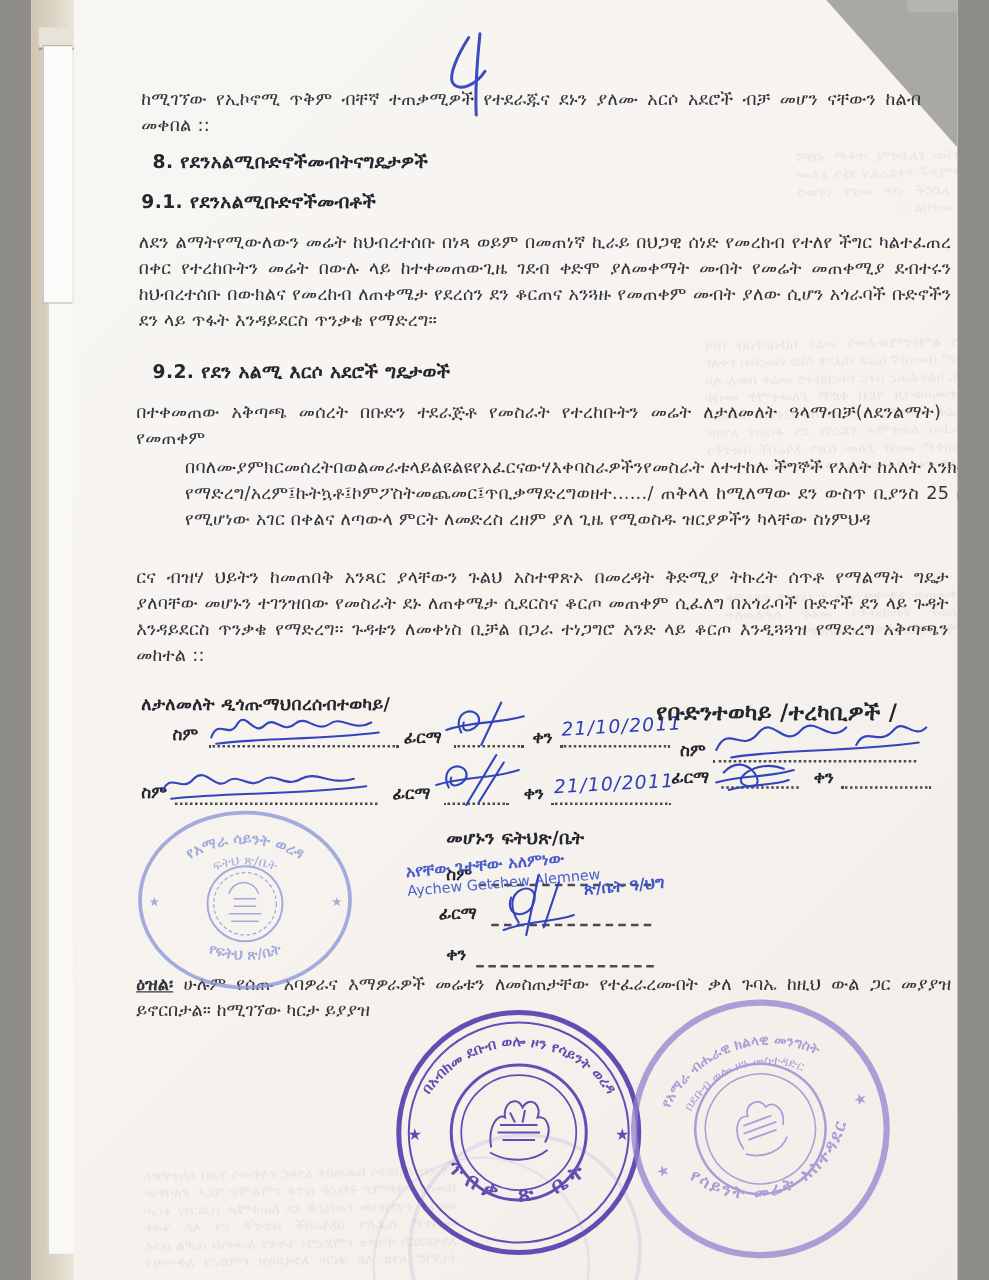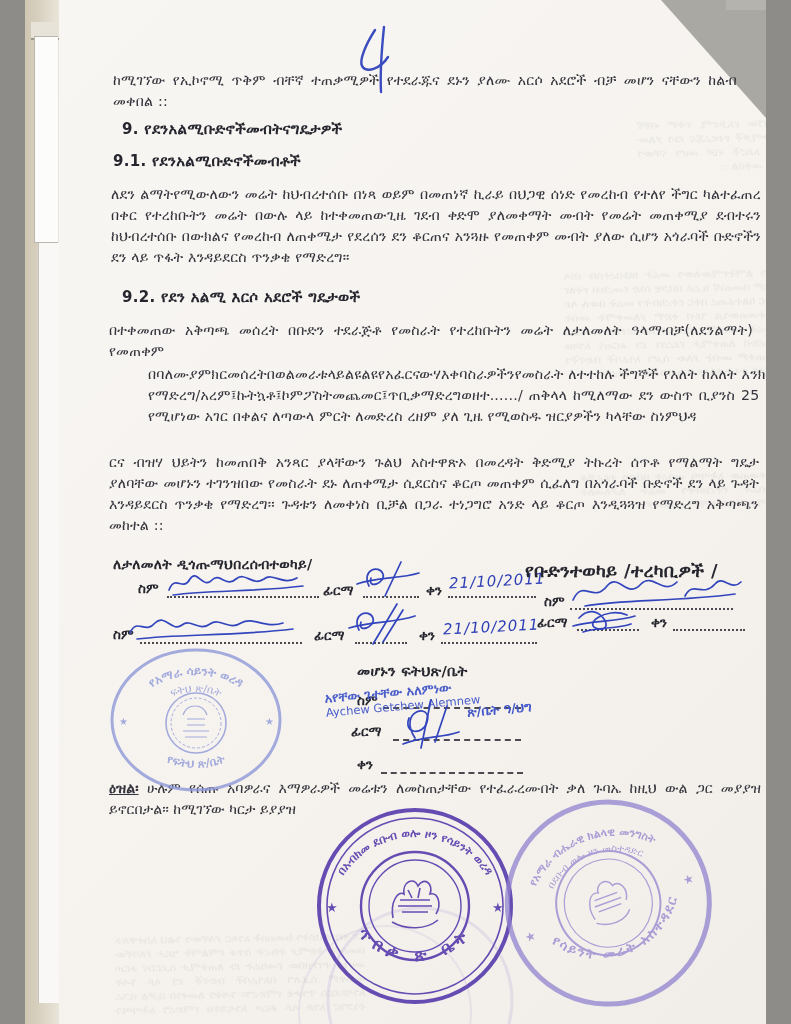--- a/index.html
+++ b/index.html
@@ -51,21 +51,21 @@
   <div class="corner-fold2"></div>
 
   <svg class="pagenum" style="left:328px;top:24px;" width="46" height="72">
     <title>4</title>
     <path d="M22 6 C13 20 6 36 9 42 C14 50 28 44 35 33"></path>
     <path d="M31 3 C29 22 27 48 28 68"></path>
   </svg>
 
   <div class="tb" style="left:88px;top:70px;width:624px;">ከሚገኘው የኢኮኖሚ ጥቅም ብቸኛ ተጠቃሚዎች የተደራጁና ደኑን ያለሙ አርሶ አደሮች ብቻ መሆን ናቸውን ከልብ መቀበል ::</div>
 
-  <div class="hd" style="left:97px;top:120px;">9. የደንአልሚቡድኖችመብትናግዴታዎች</div>
+  <div class="hd" style="left:97px;top:120px;">8. የደንአልሚቡድኖችመብትናግዴታዎች</div>
   <div class="hd" style="left:88px;top:152px;text-align:right;">9.1. የደንአልሚቡድኖችመብቶች</div>
 
   <div class="tb" style="left:86px;top:184px;width:650px;">ለደን ልማትየሚውለውን መሬት ከህብረተሰቡ በነጻ ወይም በመጠነኛ ኪራይ በህጋዊ ሰነድ የመረከብ የተለየ ችግር ካልተፈጠረ በቀር የተረከቡትን መሬት በውሉ ላይ ከተቀመጠውጊዜ ገደብ ቀድሞ ያለመቀማት መብት የመሬት መጠቀሚያ ደብተሩን ከህብረተሰቡ በውክልና የመረከብ ለጠቀሜታ የደረሰን ደን ቆርጠና አንጓዙ የመጠቀም መብት ያለው ሲሆን አጎራባች ቡድኖችን ደን ላይ ጥፋት እንዳይደርስ ጥንቃቄ የማድረግ።</div>
 
   <div class="hd" style="left:97px;top:288px;">9.2. የደን አልሚ እርሶ አደሮች ግዴታወች</div>
 
   <div class="tb" style="left:84px;top:320px;width:644px;">በተቀመጠው አቅጣጫ መሰረት በቡድን ተደራጅቶ የመስራት የተረከቡትን መሬት ለታለመለት ዓላማብቻ(ለደንልማት) የመጠቀም</div>
   <div class="tb" style="left:84px;top:364px;width:648px;margin-left:39px;">በባለሙያምክርመሰረትበወልመራቱላይልዩልዩየአፈርናውሃእቀባስራዎችንየመስራት ለተተከሉ ችግኞች የእለት ከእለት እንክብካቤ የማድረግ/አረም፤ኩትኳቶ፤ኮምፖስትመጨመር፤ጥቢቃማድረግወዘተ....../ ጠቅላላ ከሚለማው ደን ውስጥ ቢያንስ 25 በመቶ የሚሆነው አገር በቀልና ለጣውላ ምርት ለመድረስ ረዘም ያለ ጊዜ የሚወስዱ ዝርያዎችን ካላቸው ስነምህዳ</div>
   <div class="tb" style="left:84px;top:452px;width:650px;">ርና ብዝሃ ህይትን ከመጠበቅ አንጻር ያላቸውን ጉልህ አስተዋጽኦ በመረዳት ቅድሚያ ትኩረት ሰጥቶ የማልማት ግዴታ ያለባቸው መሆኑን ተገንዝበው የመስራት ደኑ ለጠቀሜታ ሲደርስና ቆርጦ መጠቀም ሲፈለግ በአጎራባች ቡድኖች ደን ላይ ጉዳት እንዳይደርስ ጥንቃቄ የማድረግ፡፡ ጉዳቱን ለመቀነስ ቢቻል በጋራ ተነጋግሮ አንድ ላይ ቆርጦ እንዲጓጓዝ የማድረግ አቅጣጫን መከተል ::</div>
 

